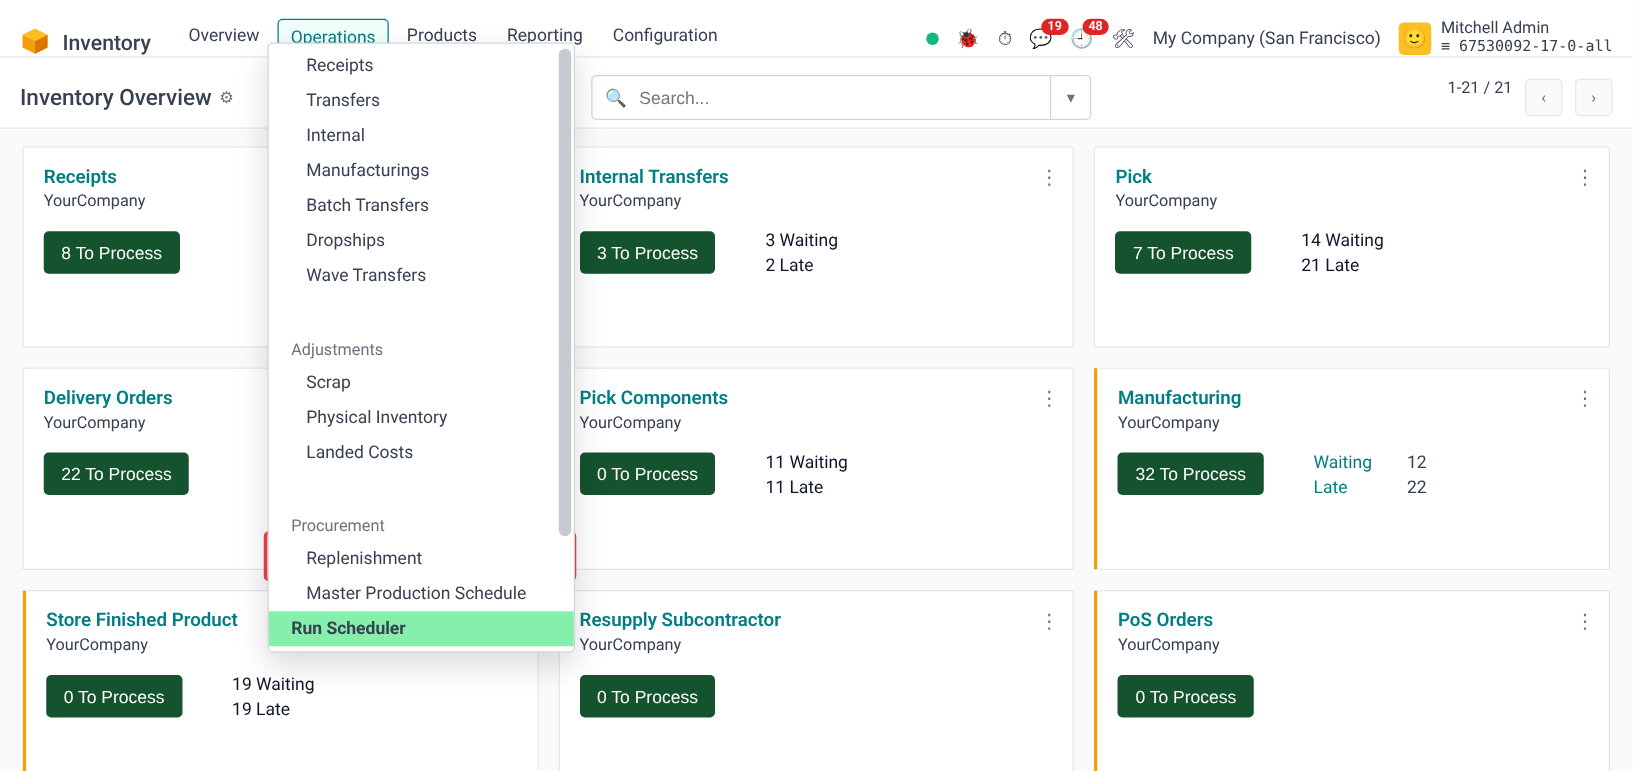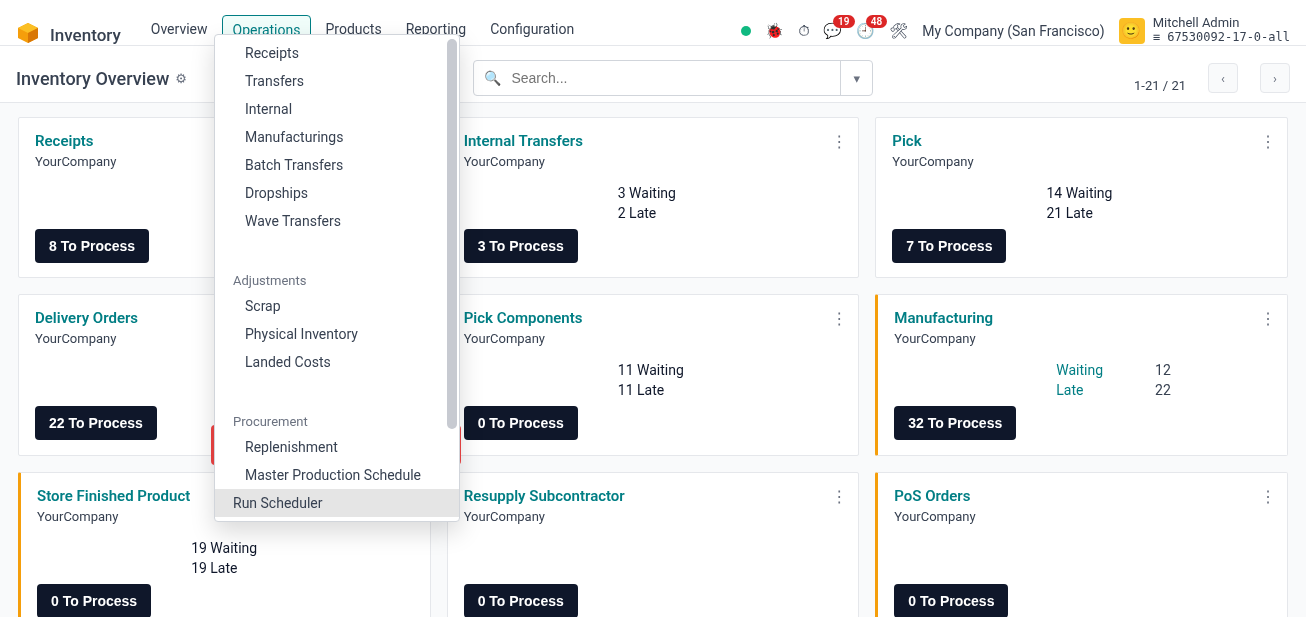--- a/index.html
+++ b/index.html
@@ -25,44 +25,44 @@
 .db-name { font-family: monospace; font-size: 12px; color: #374151; }
 
 
 .control { display: flex; align-items: center; padding: 14px 16px 6px; gap: 16px; }
 .breadcrumb { font-size: 18px; font-weight: 500; display: flex; align-items: center; gap: 6px; }
 .gear-small { font-size: 13px; color: #6b7280; cursor: pointer; }
 .searchbox { flex: 0 0 auto; margin-left: 270px; display: flex; align-items: center; border: 1px solid #d1d5db; border-radius: 4px; height: 36px; width: 400px; }
 .search-icon { padding: 0 10px; color: #6b7280; font-size: 14px; }
 .search-input { border: none; outline: none; flex: 1; font-size: 14px; color: #6b7280; }
 .search-caret { border-left: 1px solid #d1d5db; padding: 0 12px; color: #6b7280; cursor: pointer; height: 100%; display: flex; align-items: center; }
-.pager { margin-left: auto; display: flex; align-items: flex-end; gap: 22px; }
+.pager { margin-left: auto; display: flex; align-items: flex-start; gap: 10px; }
 .pager-text { font-size: 13px; color: #374151; }
 .pager-btn { width: 30px; height: 30px; border: 1px solid #e5e7eb; background: #f9fafb; border-radius: 4px; display: flex; align-items: center; justify-content: center; cursor: pointer; color: #6b7280; }
 
 
 .kanban { padding: 14px 18px; display: grid; grid-template-columns: repeat(3, 1fr); gap: 16px 16px; background: #f9fafb; height: 545px; overflow-y: auto; border-top: 1px solid #e5e7eb; }
 .card { background: #fff; border: 1px solid #e5e7eb; border-radius: 2px; padding: 14px 16px 18px; position: relative; min-height: 150px; }
 .card.accent-orange { border-left: 3px solid #f59e0b; }
 .card-title { color: #017e84; font-size: 15px; font-weight: 600; margin-bottom: 4px; }
 .card-sub { color: #374151; font-size: 13px; margin-bottom: 16px; }
 .card-dots { position: absolute; top: 14px; right: 12px; color: #6b7280; cursor: pointer; font-size: 16px; letter-spacing: -1px; }
-.btn-process { background: #0f172a; color: #fff; border: none; padding: 9px 14px; border-radius: 4px; font-size: 14px; font-weight: 700; cursor: pointer; margin-top: 44px; }
+.btn-process { background: #14532d; color: #fff; border: none; padding: 9px 14px; border-radius: 4px; font-size: 14px; font-weight: 400; cursor: pointer; }
 .card-body { display: flex; gap: 40px; align-items: flex-start; }
 .stats { display: flex; flex-direction: column; gap: 4px; font-size: 14px; }
 .stat-link { color: #0f172a; cursor: pointer; }
-.stats-table { display: grid; grid-template-columns: auto auto; gap: 4px 52px; font-size: 14px; }
+.stats-table { display: grid; grid-template-columns: auto auto; gap: 4px 28px; font-size: 14px; }
 .stats-table .lbl { color: #017e84; cursor: pointer; }
 .stats-table .num { text-align: right; color: #374151; }
 
 
 .dropdown { position: absolute; top: 34px; left: 214px; width: 246px; background: #fff; border: 1px solid #d1d5db; border-radius: 4px; box-shadow: 0 10px 25px rgba(0,0,0,0.15); z-index: 100; padding: 4px 0; }
 .dd-item { padding: 6px 10px 6px 30px; font-size: 14px; cursor: pointer; }
 .dd-header { padding: 8px 10px 4px 18px; font-size: 13px; color: #6b7280; margin-top: 30px; }
-.dd-item.highlight { background: #e5e5e5; }
+.dd-item.highlight { background: #86efac; font-weight: bold; }
 .dd-scrollbar { position: absolute; right: 2px; top: 4px; width: 10px; height: 390px; background: #c7cad1; border-radius: 5px; }
 .highlight-box { position: absolute; border: 3px solid #ef4444; border-radius: 4px; pointer-events: none; }
 </style>
 </head>
 <body>
 
 <div class="topnav">
   <svg class="logo" viewBox="0 0 24 24">
       <polygon points="12,2 22,7 22,17 12,22 2,17 2,7" fill="#f59e0b"></polygon>
       <polygon points="12,2 22,7 12,12 2,7" fill="#fbbf24"></polygon>

